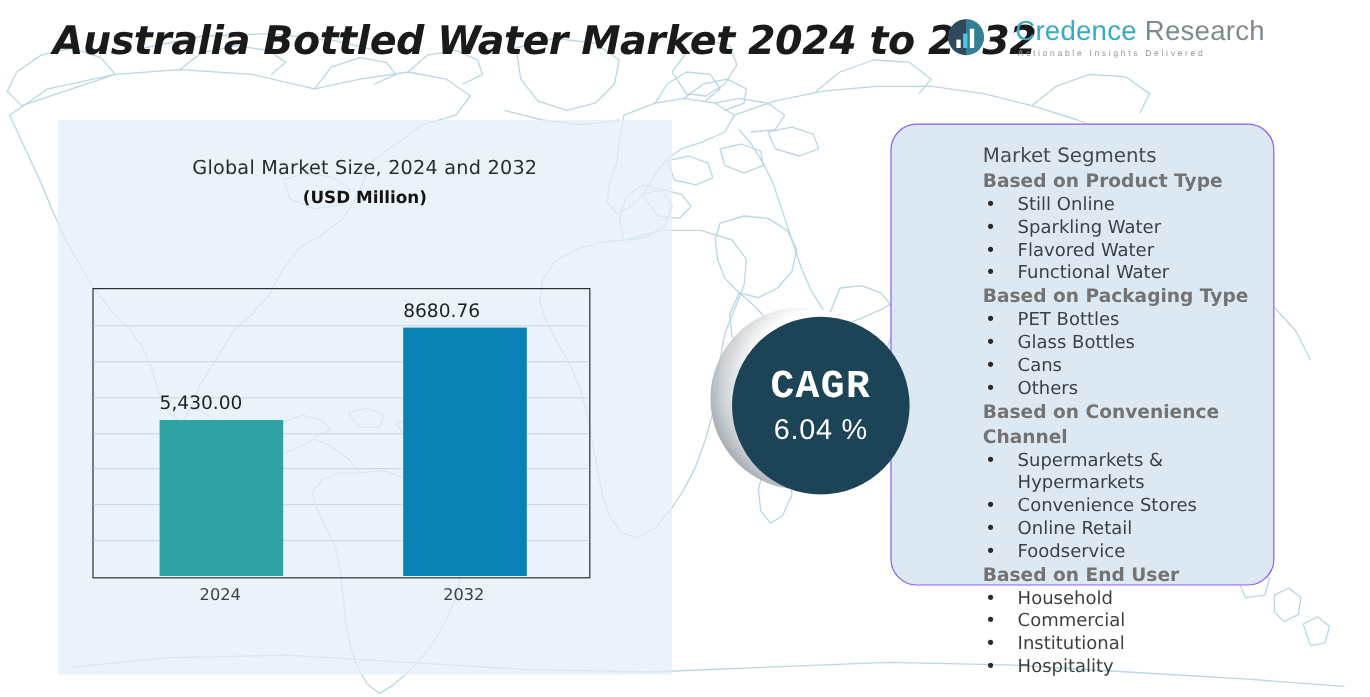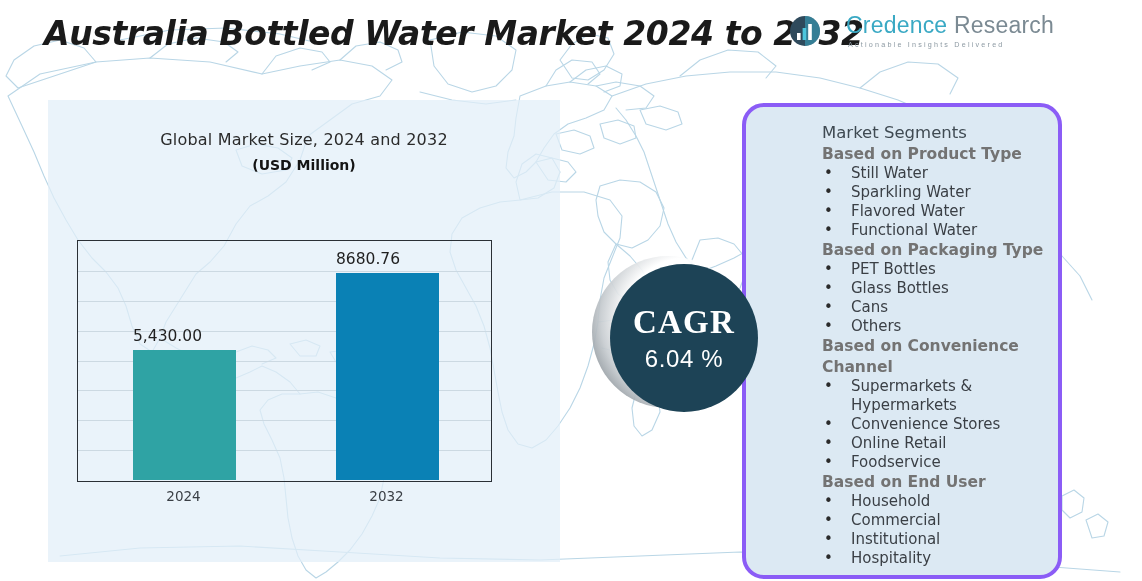--- a/index.html
+++ b/index.html
@@ -94,31 +94,31 @@
   }
   .cagr-circle {
     position:absolute; left:18px; top:8px; width:148px; height:148px;
     border-radius:50%;
     background:#1d4356;
     display:flex; flex-direction:column; align-items:center; justify-content:center;
     color:#ffffff;
   }
   .cagr-label {
     font-size:33px; font-weight:600; letter-spacing:1.2px;
-    font-family:Liberation Serif, serif; line-height:1;
+    font-family:Liberation Mono, monospace; line-height:1;
   }
   .cagr-value {
     font-size:24px; margin-top:8px; letter-spacing:0.6px;
     font-family:Liberation Sans, sans-serif; line-height:1;
   }
 
   
   .right-panel {
-    position:absolute; left:742px; top:103px; width:320px; height:476px;
-    background:#dce9f3; border:4px solid #8b5cf6;
+    position:absolute; left:742px; top:103px; width:320px; height:385px;
+    background:#dce9f3; border:1px solid #8b5cf6;
     border-radius:22px; z-index:2;
     padding:16px 0 0 0;
   }
   .seg-head {
     font-size:16.5px; color:#3f4a52; margin:0 0 0 76px;
     font-family:"DejaVu Sans", sans-serif; line-height:1.26;
   }
   .seg-group-title {
     font-size:15.5px; font-weight:bold; color:#737373;
     margin:0 0 0 76px; line-height:1.3;
@@ -268,21 +268,21 @@
   <div class="cagr-circle">
     <div class="cagr-label">CAGR</div>
     <div class="cagr-value">6.04 %</div>
   </div>
 </div>
 
 <div class="right-panel">
   <div class="seg-head">Market Segments</div>
   <div id="seg-list">
       <div class="seg-group-title">Based on Product Type</div>
-      <div class="seg-item"><span class="dot">•</span><span>Still  Water</span></div>
+      <div class="seg-item"><span class="dot">•</span><span>Still  Online</span></div>
       <div class="seg-item"><span class="dot">•</span><span>Sparkling Water</span></div>
       <div class="seg-item"><span class="dot">•</span><span>Flavored Water</span></div>
       <div class="seg-item"><span class="dot">•</span><span>Functional Water</span></div>
       <div class="seg-group-title">Based on Packaging Type</div>
       <div class="seg-item"><span class="dot">•</span><span>PET Bottles</span></div>
       <div class="seg-item"><span class="dot">•</span><span>Glass Bottles</span></div>
       <div class="seg-item"><span class="dot">•</span><span>Cans</span></div>
       <div class="seg-item"><span class="dot">•</span><span>Others</span></div>
       <div class="seg-group-title">Based on Convenience Channel</div>
       <div class="seg-item"><span class="dot">•</span><span>Supermarkets &amp;</span></div>

